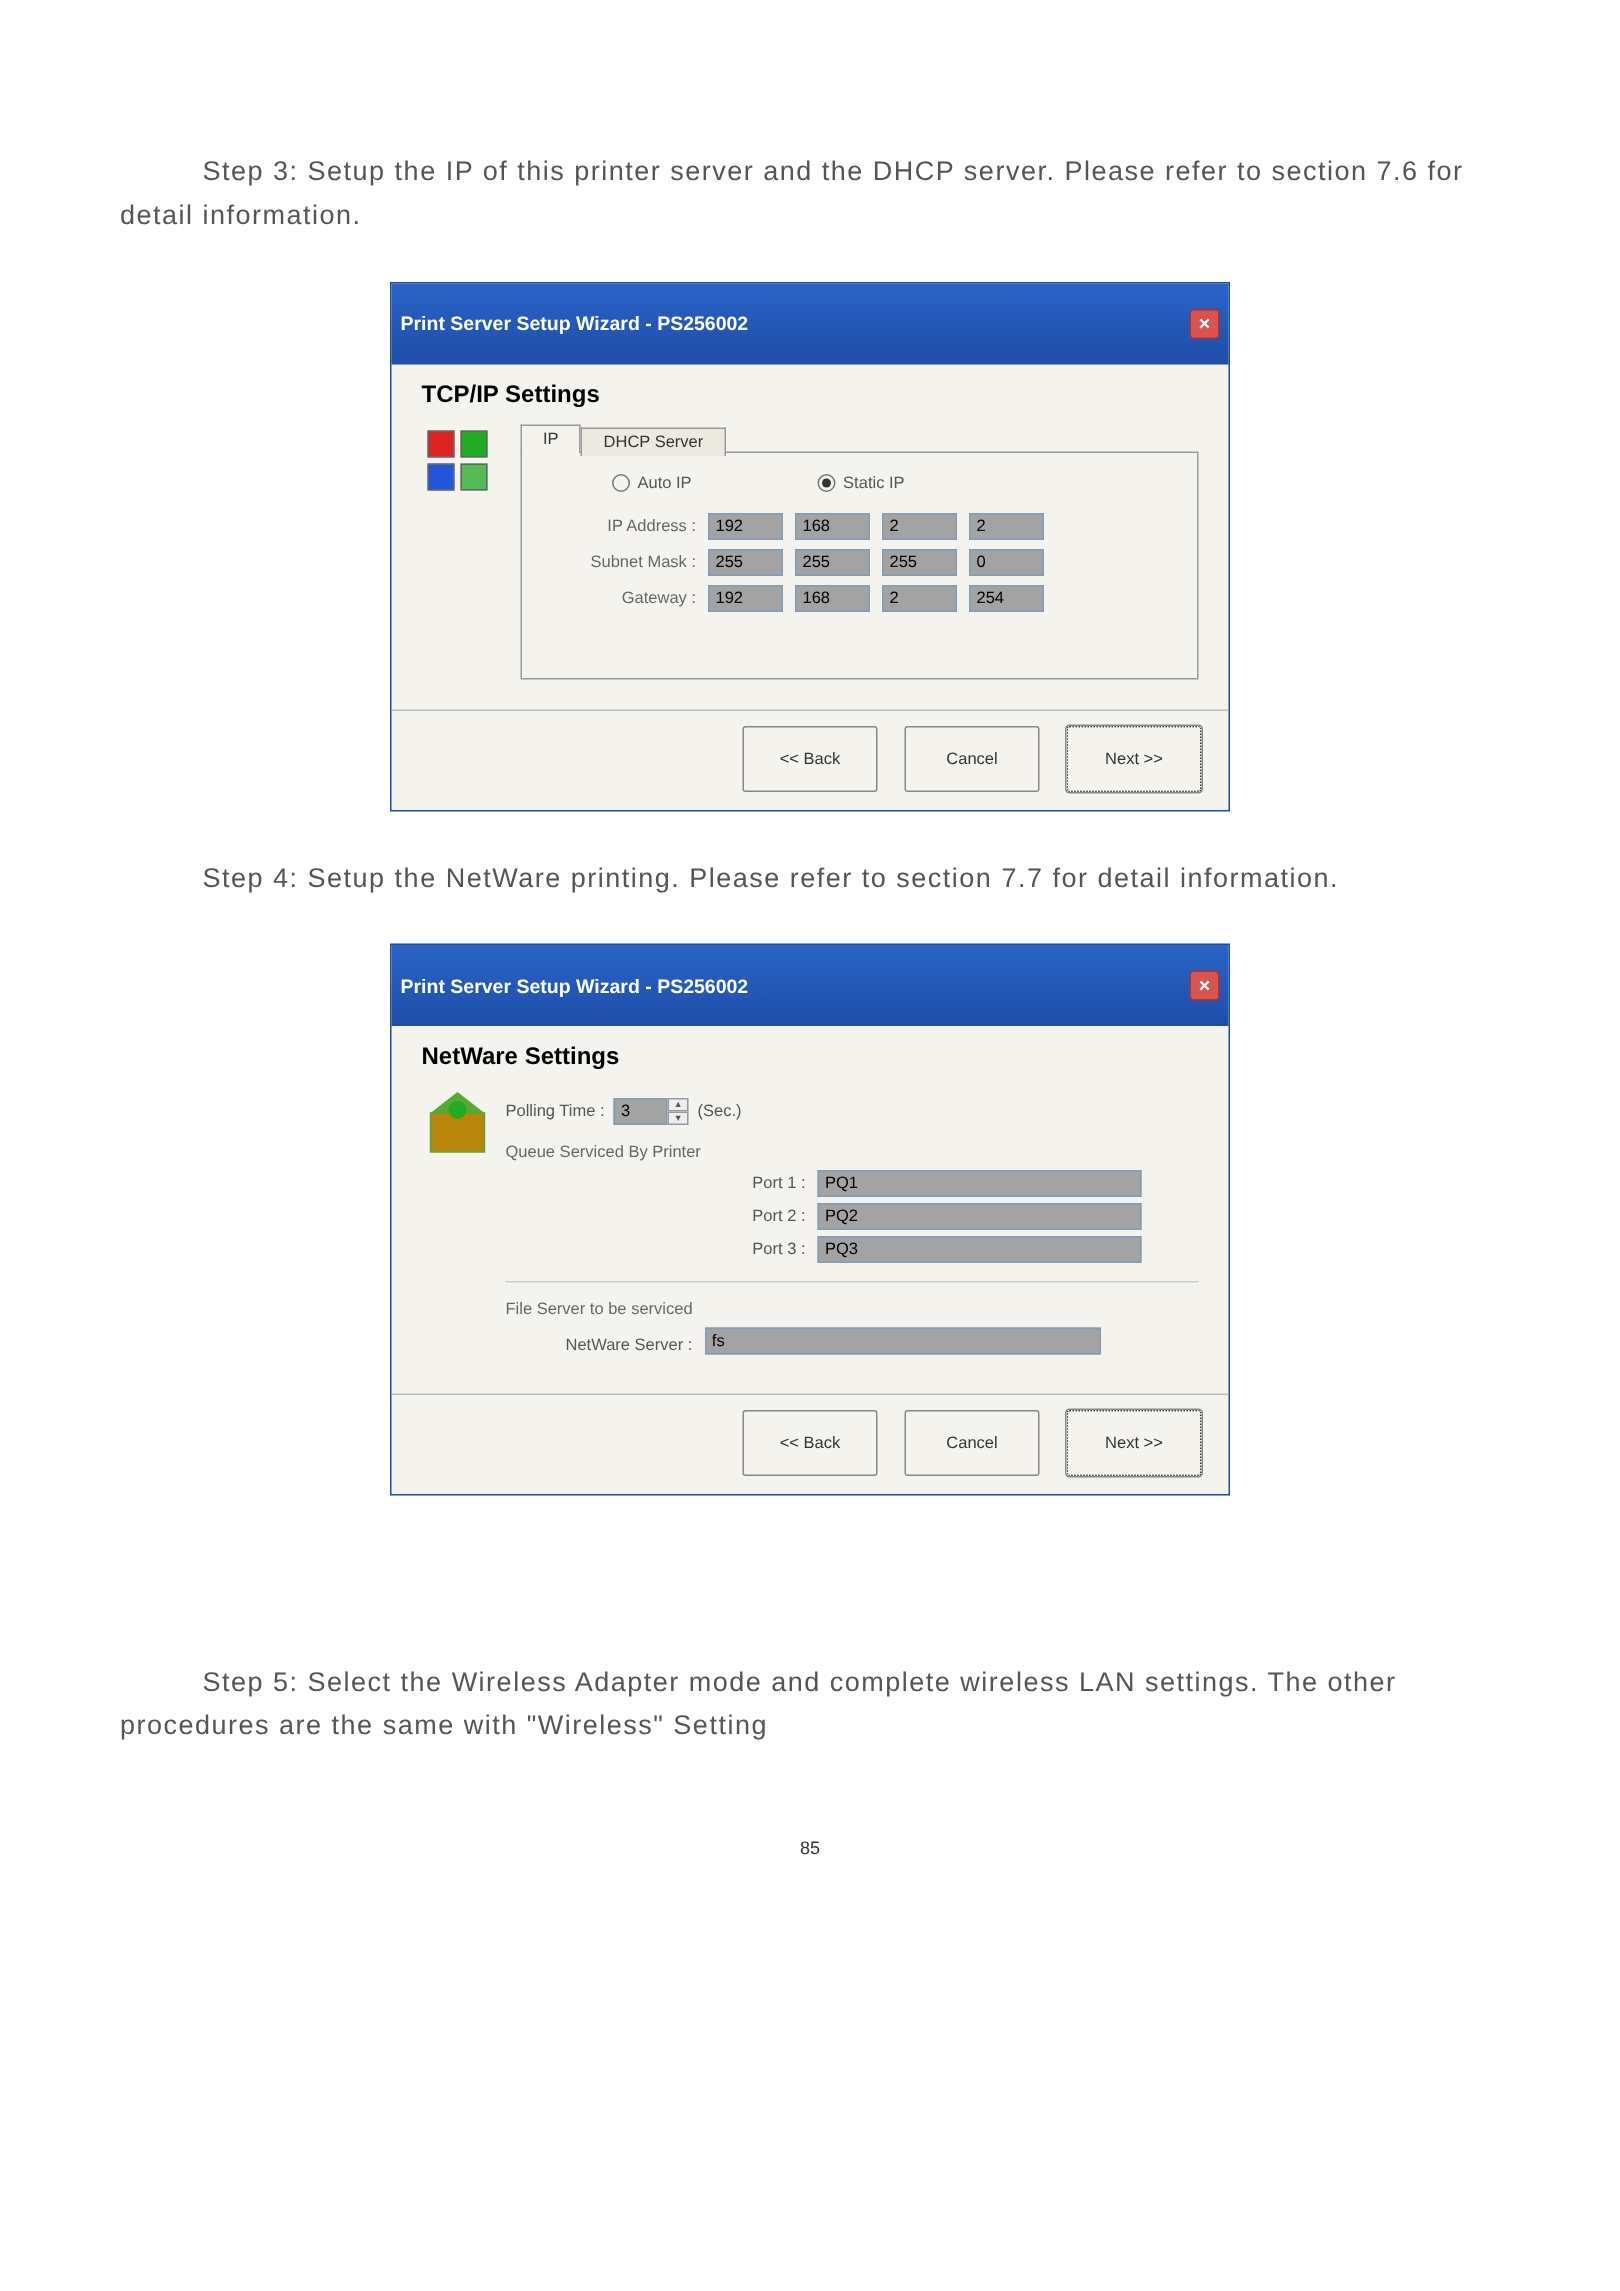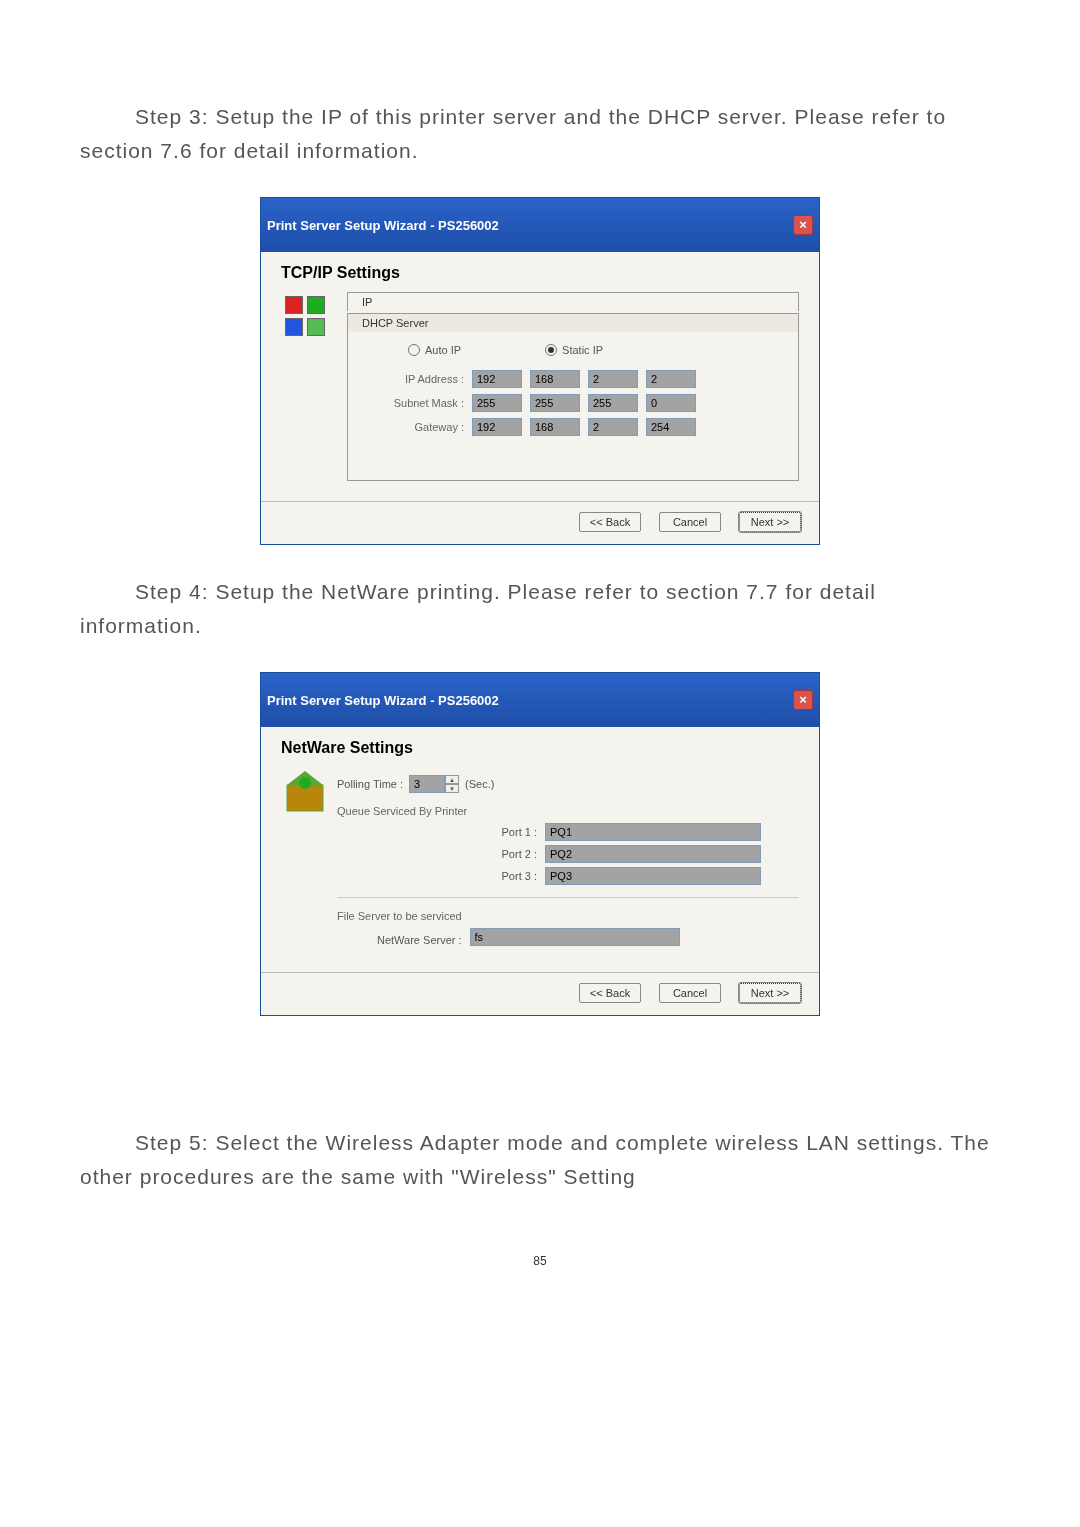--- a/index.html
+++ b/index.html
@@ -4,21 +4,21 @@
   <style>
     * { box-sizing: border-box; margin: 0; padding: 0; }
     body {
       background: #fff;
       font-family: Verdana, Arial, sans-serif;
       color: #444;
       width: 1080px;
       padding: 100px 80px 60px 80px;
     }
     .body-text {
-      font-size: 21px;
+      font-size: 18px;
       letter-spacing: 1px;
       line-height: 1.6;
       margin-bottom: 30px;
       color: #555;
     }
     .indent { text-indent: 55px; }
     .dialog {
       width: 560px;
       margin: 0 auto 30px auto;
       border: 1px solid #1b4f9c;
@@ -69,21 +69,20 @@
     }
     .tcpip-icon .sq { position: absolute; width: 18px; height: 18px; border: 1px solid #666; }
     .tcpip-icon .r { background: #d22; top: 4px; left: 4px; }
     .tcpip-icon .g { background: #2a2; top: 4px; left: 26px; }
     .tcpip-icon .b { background: #25d; top: 26px; left: 4px; }
     .tcpip-icon .y { background: #5b5; top: 26px; left: 26px; }
     .tab-strip {
       display: flex;
       font-size: 11px;
       color: #333;
-      flex-direction: column;
     }
     .tab {
       border: 1px solid #999;
       border-bottom: none;
       background: #f4f3ee;
       padding: 3px 14px;
       position: relative;
       z-index: 2;
     }
     .tab.inactive {
@@ -117,22 +116,22 @@
       border-top: 1px solid #bbb;
       display: flex;
       justify-content: flex-end;
       gap: 18px;
       padding: 10px 18px 12px 0;
       font-size: 11px;
     }
     .win-btn {
       border: 1px solid #888;
       background: #f4f3ee;
-      padding: 3px 0;
-      width: 62px;
+      padding: 15px 0;
+      width: 90px;
       text-align: center;
       color: #333;
       border-radius: 2px;
     }
     .win-btn.default {
       border: 1px dotted #333;
       outline: 1px solid #888;
     }
     .netware-body { display: flex; gap: 8px; align-items: flex-start; margin-bottom: 6px; }
     .netware-right { flex: 1; font-size: 11px; color: #555; }
@@ -141,21 +140,21 @@
     .spin-input { display: inline-flex; }
     .spin-input .win-input { width: 36px; }
     .spin-btns { display: flex; flex-direction: column; }
     .spin-btns div { width: 14px; height: 9px; border: 1px solid #999; background: #eee; font-size: 7px; text-align: center; line-height: 7px; }
     .group-lbl { color: #666; margin-bottom: 6px; }
     .port-row { display: flex; align-items: center; gap: 8px; margin: 4px 0 4px 150px; }
     .port-row .lbl { width: 50px; text-align: right; }
     .port-row .win-input { width: 216px; }
     .hr-group { border-top: 1px solid #ccc; margin: 12px 0; }
     .nwserver-row { display: flex; align-items: flex-end; gap: 8px; margin-left: 40px; margin-bottom: 10px; }
-    .nwserver-row .win-input { width: 210px; }
+    .nwserver-row .win-input { width: 264px; }
     .page-num { text-align: center; font-size: 12px; color: #333; margin-top: 60px; }
   </style>
 </head>
 <body>
 
 <p class="body-text indent">Step 3: Setup the IP of this printer server and the DHCP server. Please refer to section 7.6 for detail information.</p>
 
 <div class="dialog">
   <div class="titlebar">
     <span>Print Server Setup Wizard - PS256002</span>

